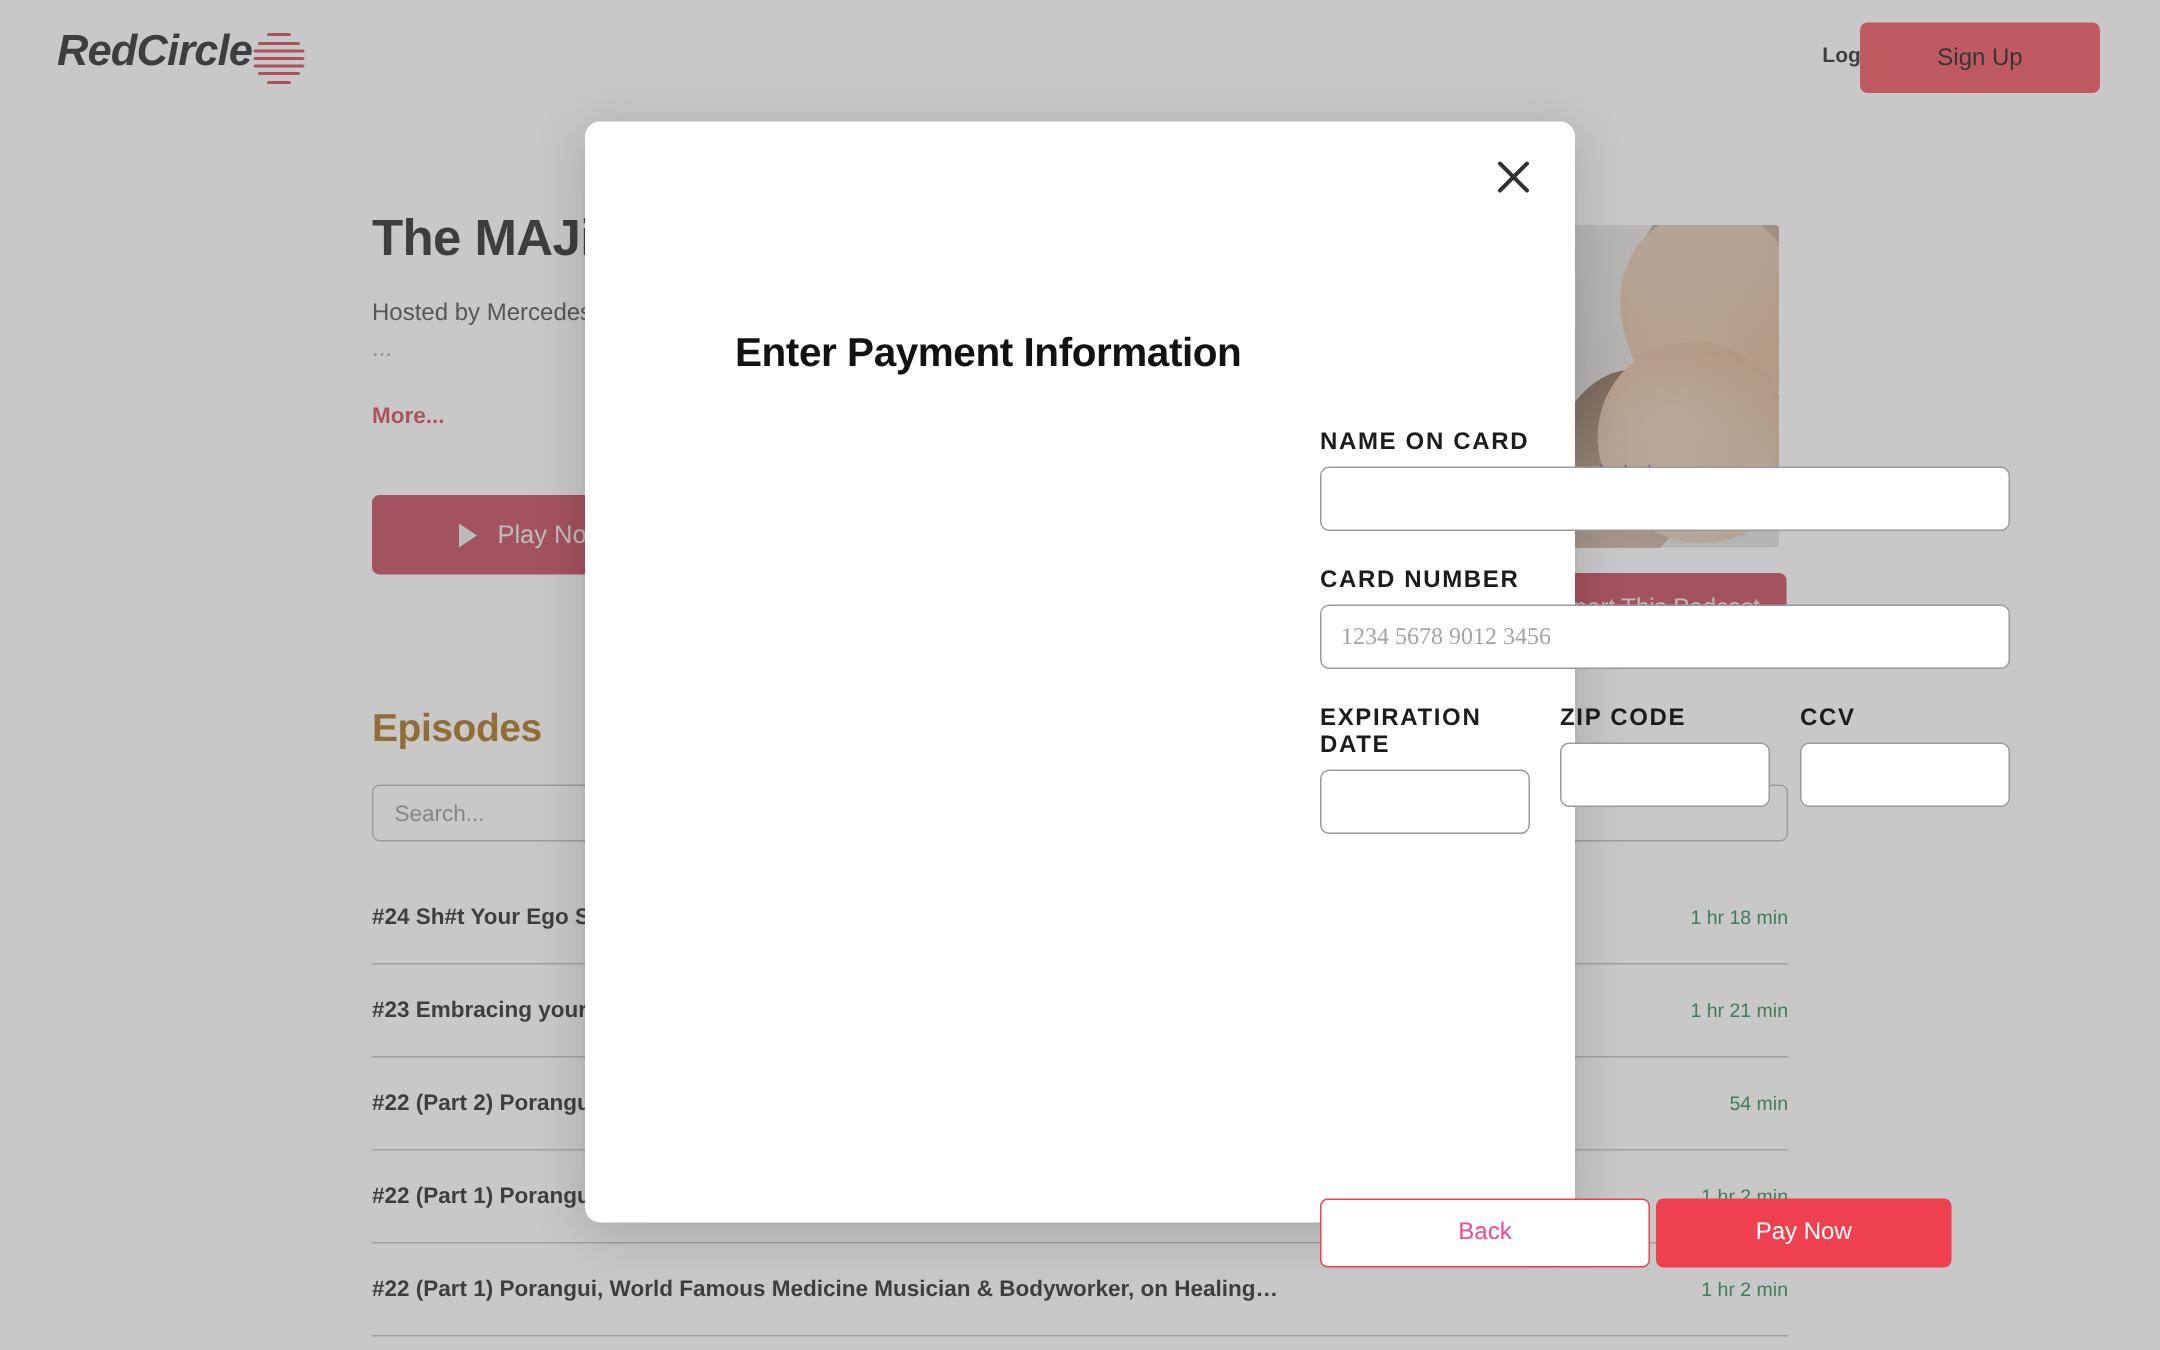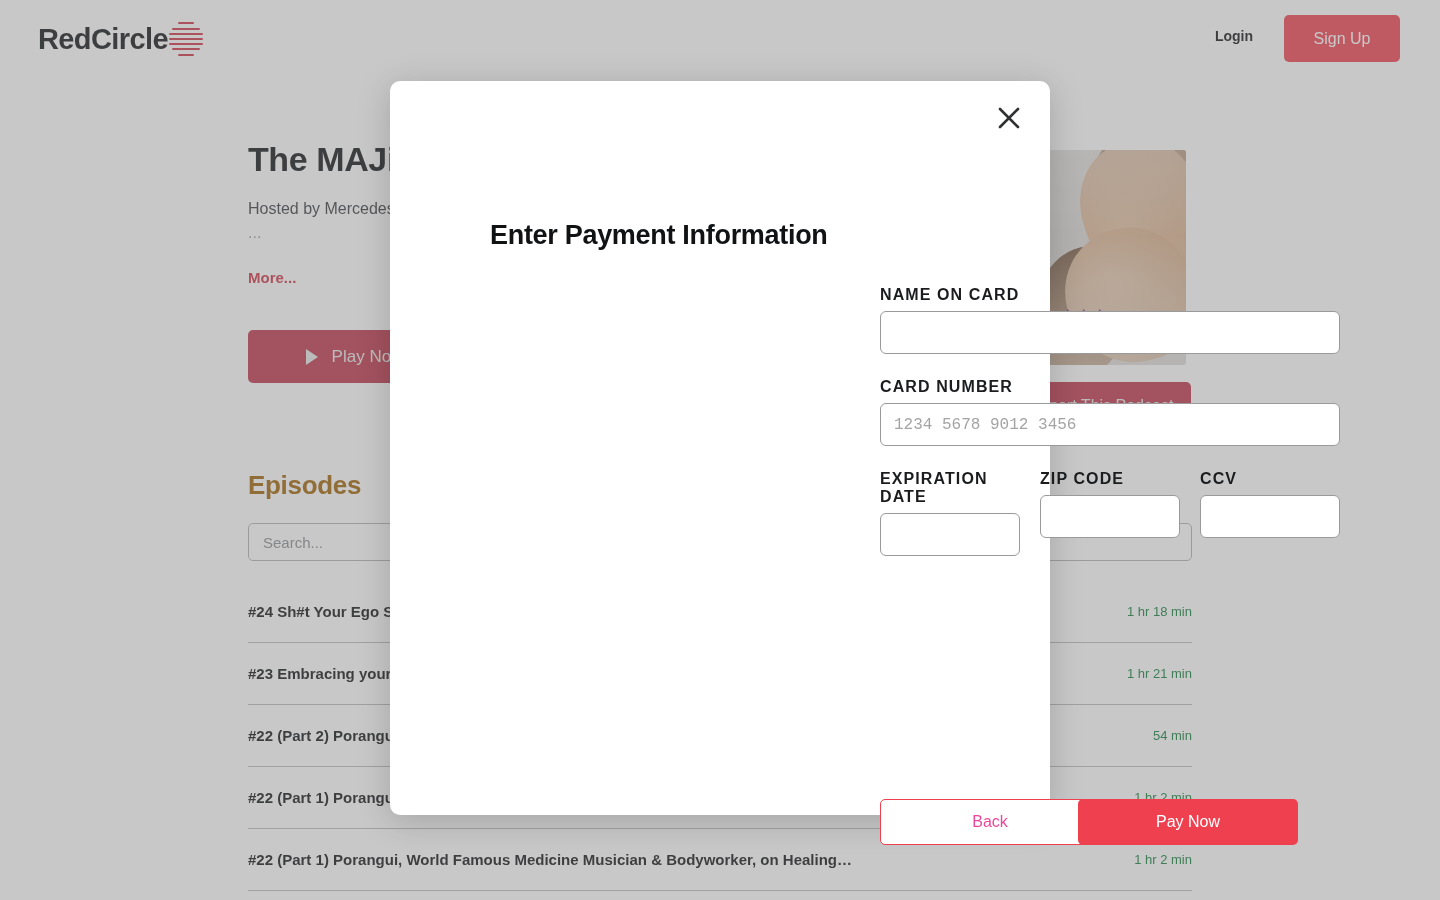--- a/index.html
+++ b/index.html
@@ -29,21 +29,21 @@
     width: 1440px;
     height: 78px;
     display: flex;
     align-items: center;
   }
   .brand {
     position: absolute;
     left: 38px;
     top: 20px;
     display: flex;
-    align-items: center;
+    font-style: italic;
   }
   .brand-word {
     font-size: 29px;
     font-weight: 700;
     letter-spacing: -0.6px;
     color: #111214;
     line-height: 1;
   }
   .brand-mark {
     width: 36px;
@@ -74,26 +74,26 @@
     font-size: 14px;
     font-weight: 700;
     color: #111214;
     text-decoration: none;
     cursor: pointer;
   }
   .signup-btn {
     position: absolute;
     right: 40px;
     top: 15px;
-    width: 116px;
+    width: 160px;
     height: 47px;
     border: none;
     border-radius: 5px;
     background: #ef4050;
-    color: #ffffff;
+    color: #000000;
     font-family: inherit;
     font-size: 16px;
     font-weight: 500;
     cursor: pointer;
   }
 
   
   .hero {
     position: absolute;
     left: 248px;
@@ -348,21 +348,21 @@
     color: #1b1c1e;
     margin-bottom: 7px;
   }
   .text-input {
     width: 100%;
     height: 43px;
     border: 1px solid #9a9a9a;
     border-radius: 6px;
     background: #ffffff;
     padding: 0 13px;
-    font-family: Liberation Mono, monospace;
+    font-family: Liberation Serif, serif;
     font-size: 16px;
     color: #1b1c1e;
     outline: none;
   }
   .text-input::placeholder { color: #a3a4a6; }
 
   .field-name-on-card {
     position: absolute;
     left: 490px; top: 205px;
     width: 460px;
@@ -398,23 +398,23 @@
     border-radius: 5px;
     background: #ffffff;
     color: #ec4899;
     font-family: inherit;
     font-size: 16px;
     font-weight: 500;
     cursor: pointer;
   }
   .pay-btn {
     position: absolute;
-    left: 688px;
+    left: 714px;
     top: 718px;
-    width: 220px;
+    width: 197px;
     height: 46px;
     border: none;
     border-radius: 5px;
     background: #ef4050;
     color: #ffffff;
     font-family: inherit;
     font-size: 16px;
     font-weight: 500;
     cursor: pointer;
   }

